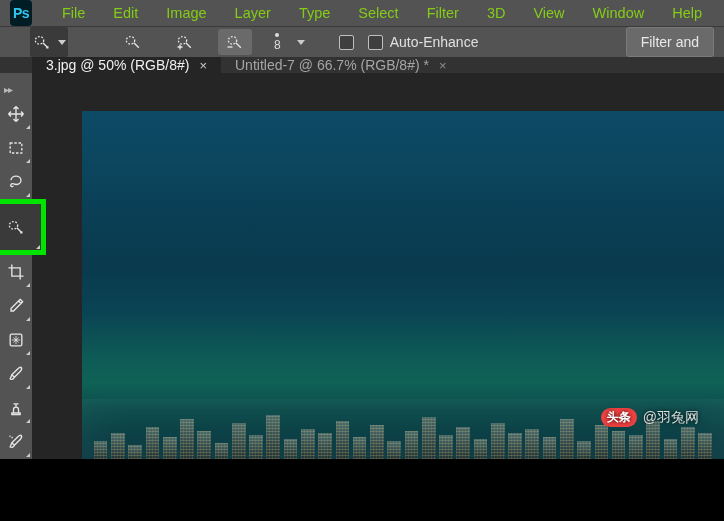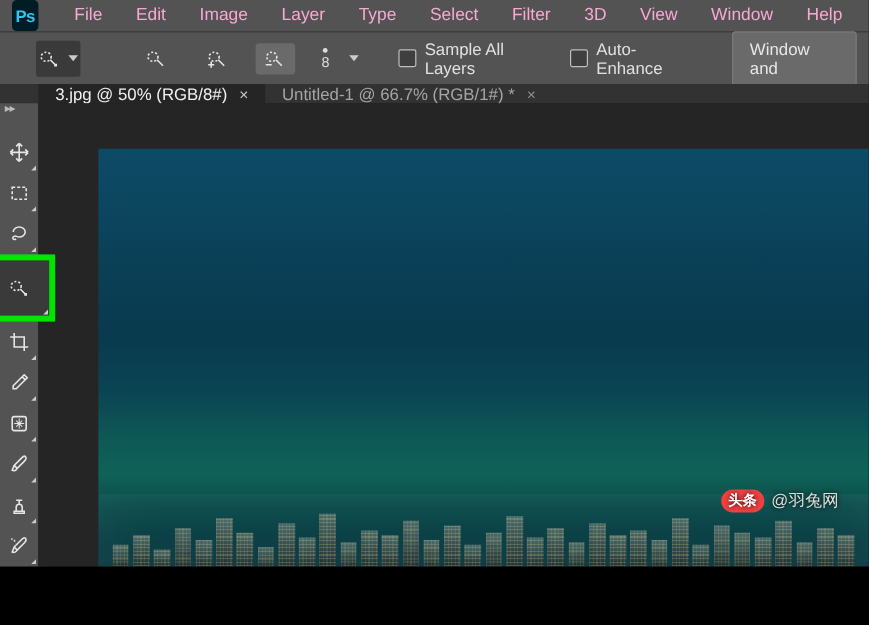--- a/index.html
+++ b/index.html
@@ -1,21 +1,21 @@
 <!DOCTYPE html>
 <html><head>
 <meta charset="utf-8">
 <style>
   * { margin: 0; padding: 0; box-sizing: border-box; user-select: none; }
   html, body { width: 724px; height: 521px; overflow: hidden; background: #000; font-family: "Segoe UI", Tahoma, sans-serif; }
   .app { width: 724px; height: 437px; background: #323232; position: relative; display: flex; flex-direction: column; }
   
   .menubar { height: 36px; background: #535353; display: flex; align-items: center; padding: 0 10px; gap: 4px; }
   .ps-logo { width: 26px; height: 26px; background: #001d26; border-radius: 4px; display: flex; align-items: center; justify-content: center; color: #31c5f0; font-weight: 700; font-size: 14px; margin-right: 14px; letter-spacing: -0.5px; }
-  .menu-item { color: #f9a8d4; font-size: 14.5px; padding: 4px 12px; cursor: default; }
+  .menu-item { color: #84cc16; font-size: 14.5px; padding: 4px 12px; cursor: default; }
   
   .options { height: 44px; background: #535353; border-top: 1px solid #3a3a3a; display: flex; align-items: center; padding: 0 30px; gap: 14px; }
   .opt-icon-btn { width: 38px; height: 30px; display: flex; align-items: center; justify-content: center; border-radius: 2px; position: relative; }
   .opt-icon-btn.sel { background: #3a3a3a; }
   .opt-icon-btn.boxed { background: #6a6a6a; border-radius: 3px; padding: 2px 4px; width: 34px; height: 26px; }
   .dropdown-caret { width: 0; height: 0; border-left: 4px solid transparent; border-right: 4px solid transparent; border-top: 5px solid #ccc; margin-left: 6px; }
   .brush-size { display: flex; flex-direction: column; align-items: center; color: #ddd; font-size: 12px; line-height: 1; gap: 2px; margin: 0 8px; }
   .brush-dot { width: 4px; height: 4px; border-radius: 50%; background: #ddd; }
   .checkbox { width: 15px; height: 15px; border: 1.5px solid #bfbfbf; border-radius: 2px; background: #3f3f3f; }
   .opt-label { color: #e0e0e0; font-size: 14px; }
@@ -90,39 +90,38 @@
         </svg>
     </div>
     <div class="brush-size">
       <div class="brush-dot"></div>
       <span>8</span>
     </div>
     <span class="dropdown-caret" style="margin-left:-6px"></span>
     <div style="width:6px"></div>
     <label class="check-group">
       <span class="checkbox"></span>
-      <span class="opt-label">Sample All Layers</span>
     </label>
     <label class="check-group">
       <span class="checkbox"></span>
       <span class="opt-label">Auto-Enhance</span>
     </label>
     <div class="flex-spacer"></div>
-    <div class="select-btn"><span>Window and</span></div>
+    <div class="select-btn"><span>Filter and</span></div>
   </div>
 
   <div class="expand-strip">▸▸</div>
 
   <div class="tabbar" id="tabs-mount">
       <div class="tab active">
         <span>3.jpg @ 50% (RGB/8#)</span>
         <span class="tab-close">×</span>
       </div>
       <div class="tab">
-        <span>Untitled-1 @ 66.7% (RGB/1#) *</span>
+        <span>Untitled-7 @ 66.7% (RGB/8#) *</span>
         <span class="tab-close">×</span>
       </div>
     </div>
 
   <div class="workrow">
     <div class="toolcol" id="tools-mount">
         <div class="tool">
           <svg class="ico" viewBox="0 0 24 24">
             <path d="M12 3v18M3 12h18M12 3l-3 3M12 3l3 3M12 21l-3-3M12 21l3-3M3 12l3-3M3 12l3 3M21 12l-3-3M21 12l-3 3"></path>
           </svg>

